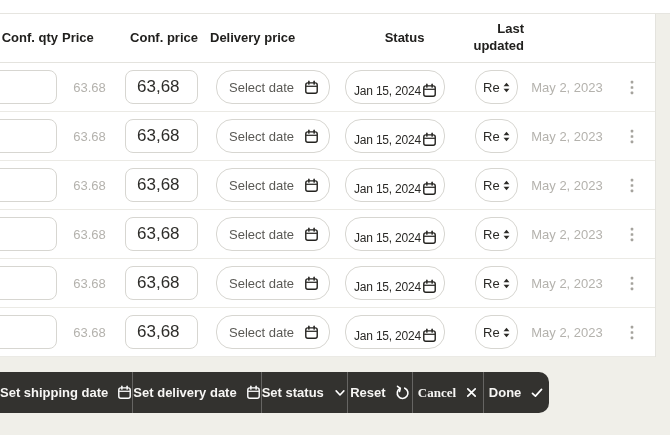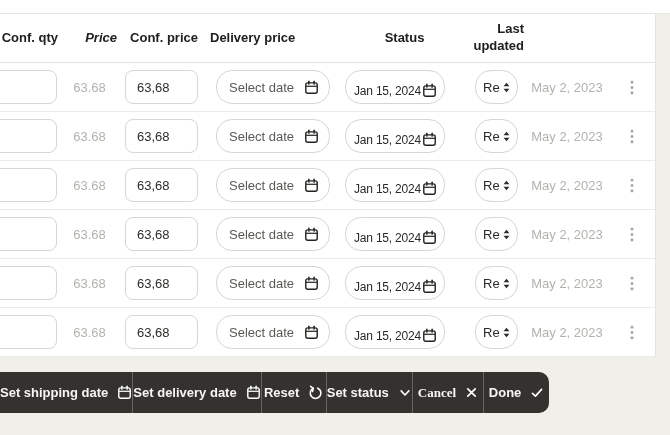--- a/index.html
+++ b/index.html
@@ -16,21 +16,21 @@
 
   
   .content-row { display:flex; flex:0 0 auto; }
   .card { width:656px; background:#ffffff; border-right:1px solid #e4e3de; }
   .right-strip { flex:1; background:#f0efe9; }
 
   .grid-row { display:grid; grid-template-columns:62px 55px 86px 135px 115px 73px 82px 48px; align-items:center; }
   .thead { height:49px; border-bottom:1px solid #e4e3de; }
   .th { font-size:13px; font-weight:600; color:#21201e; line-height:1.3; }
   .th.h-qty { text-align:right; padding-right:4px; }
-  .th.h-price { text-align:right;font-style:italic; }
+  .th.h-price { text-align:left; }
   .th.h-confprice { text-align:right; padding-right:5px; }
   .th.h-ship { text-align:left; padding-left:13px; }
   .th.h-deliv { text-align:left; padding-left:7px; }
   .th.h-status { text-align:center; padding-left:18px; }
   .th.h-updated { text-align:right; padding-right:2px; }
 
   .trow { height:49px; border-bottom:1px solid #ebeae5; }
 
   .muted { font-size:13px; color:#b4b2ad; }
   .cell.c2 { text-align:center; }
@@ -38,21 +38,21 @@
   .cell.c8 { text-align:center; }
 
   input.qty-input {
     width:97px; height:34px; margin-left:-40px;
     border:1px solid #d7d6d1; border-radius:8px; background:#fff;
     font-family:inherit; font-size:13px; color:#2e2d2a; padding:0 10px; outline:none;
   }
   input.price-input {
     width:73px; height:34px; margin-left:8px;
     border:1px solid #d7d6d1; border-radius:8px; background:#fff;
-    font-family:inherit; font-size:13px; color:#2e2d2a; padding:0 11px; outline:none;
+    font-family:inherit; font-size:17px; color:#2e2d2a; padding:0 11px; outline:none;
   }
   .btn-reset { background:#fff; border:1px solid #d7d6d1; border-radius:16px; height:34px;
     display:inline-flex; align-items:center; cursor:pointer; font-family:inherit; }
   .date-btn { width:114px; margin-left:13px; justify-content:space-between; padding:0 10px 0 12px; }
   .date-btn .lbl { font-size:13px; color:#5a5955; white-space:nowrap; }
   .date-btn.dark { width:100px; margin-left:7px; padding:7px 7px 0 8px; }
   .date-btn.dark .lbl { color:#2b2a27; font-size:12px; letter-spacing:-0.2px; }
   .date-btn .cal { color:#23221f; flex:0 0 auto; }
   .status-select { width:43px; margin-left:22px; justify-content:space-between; padding:0 5px 0 7px; }
   .status-select .lbl { font-size:13px; color:#2b2a27; overflow:hidden; white-space:nowrap; }
@@ -496,34 +496,34 @@
       <span>Set delivery date</span>
       <span>
         <svg width="15" height="15" viewBox="0 0 16 16" fill="none" stroke="#ffffff" stroke-width="1.5">
           <rect x="1.9" y="3.1" width="12.2" height="11.1" rx="2.2"></rect>
           <line x1="5.2" y1="1.2" x2="5.2" y2="4.4" stroke-linecap="round"></line>
           <line x1="10.8" y1="1.2" x2="10.8" y2="4.4" stroke-linecap="round"></line>
           <line x1="2.2" y1="6.7" x2="13.8" y2="6.7" stroke-width="1.3"></line>
         </svg>
       </span>
     </button>
+    <button class="tb-btn tb-3">
+      <span>Set status</span>
+      <span>
+        <svg width="14" height="14" viewBox="0 0 16 16" fill="none" stroke="#ffffff" stroke-width="1.8" stroke-linecap="round" stroke-linejoin="round">
+          <path d="M3.6 5.6 L8 10.2 L12.4 5.6"></path>
+        </svg>
+      </span>
+    </button>
     <button class="tb-btn tb-4">
       <span>Reset</span>
       <span>
         <svg width="15" height="15" viewBox="0 0 16 16" fill="none" stroke="#ffffff" stroke-width="1.7" stroke-linecap="round" stroke-linejoin="round">
           <path d="M5.6 3.5 A5.7 5.7 0 1 0 10.4 3.4"></path>
           <path d="M2.7 1.4 L5.7 3.5 L4.8 6.9"></path>
-        </svg>
-      </span>
-    </button>
-    <button class="tb-btn tb-3">
-      <span>Set status</span>
-      <span>
-        <svg width="14" height="14" viewBox="0 0 16 16" fill="none" stroke="#ffffff" stroke-width="1.8" stroke-linecap="round" stroke-linejoin="round">
-          <path d="M3.6 5.6 L8 10.2 L12.4 5.6"></path>
         </svg>
       </span>
     </button>
     <button class="tb-btn tb-5">
       <span>Cancel</span>
       <span>
         <svg width="13" height="13" viewBox="0 0 14 14" fill="none" stroke="#ffffff" stroke-width="1.8" stroke-linecap="round">
           <path d="M3 3 L11 11 M11 3 L3 11"></path>
         </svg>
       </span>

